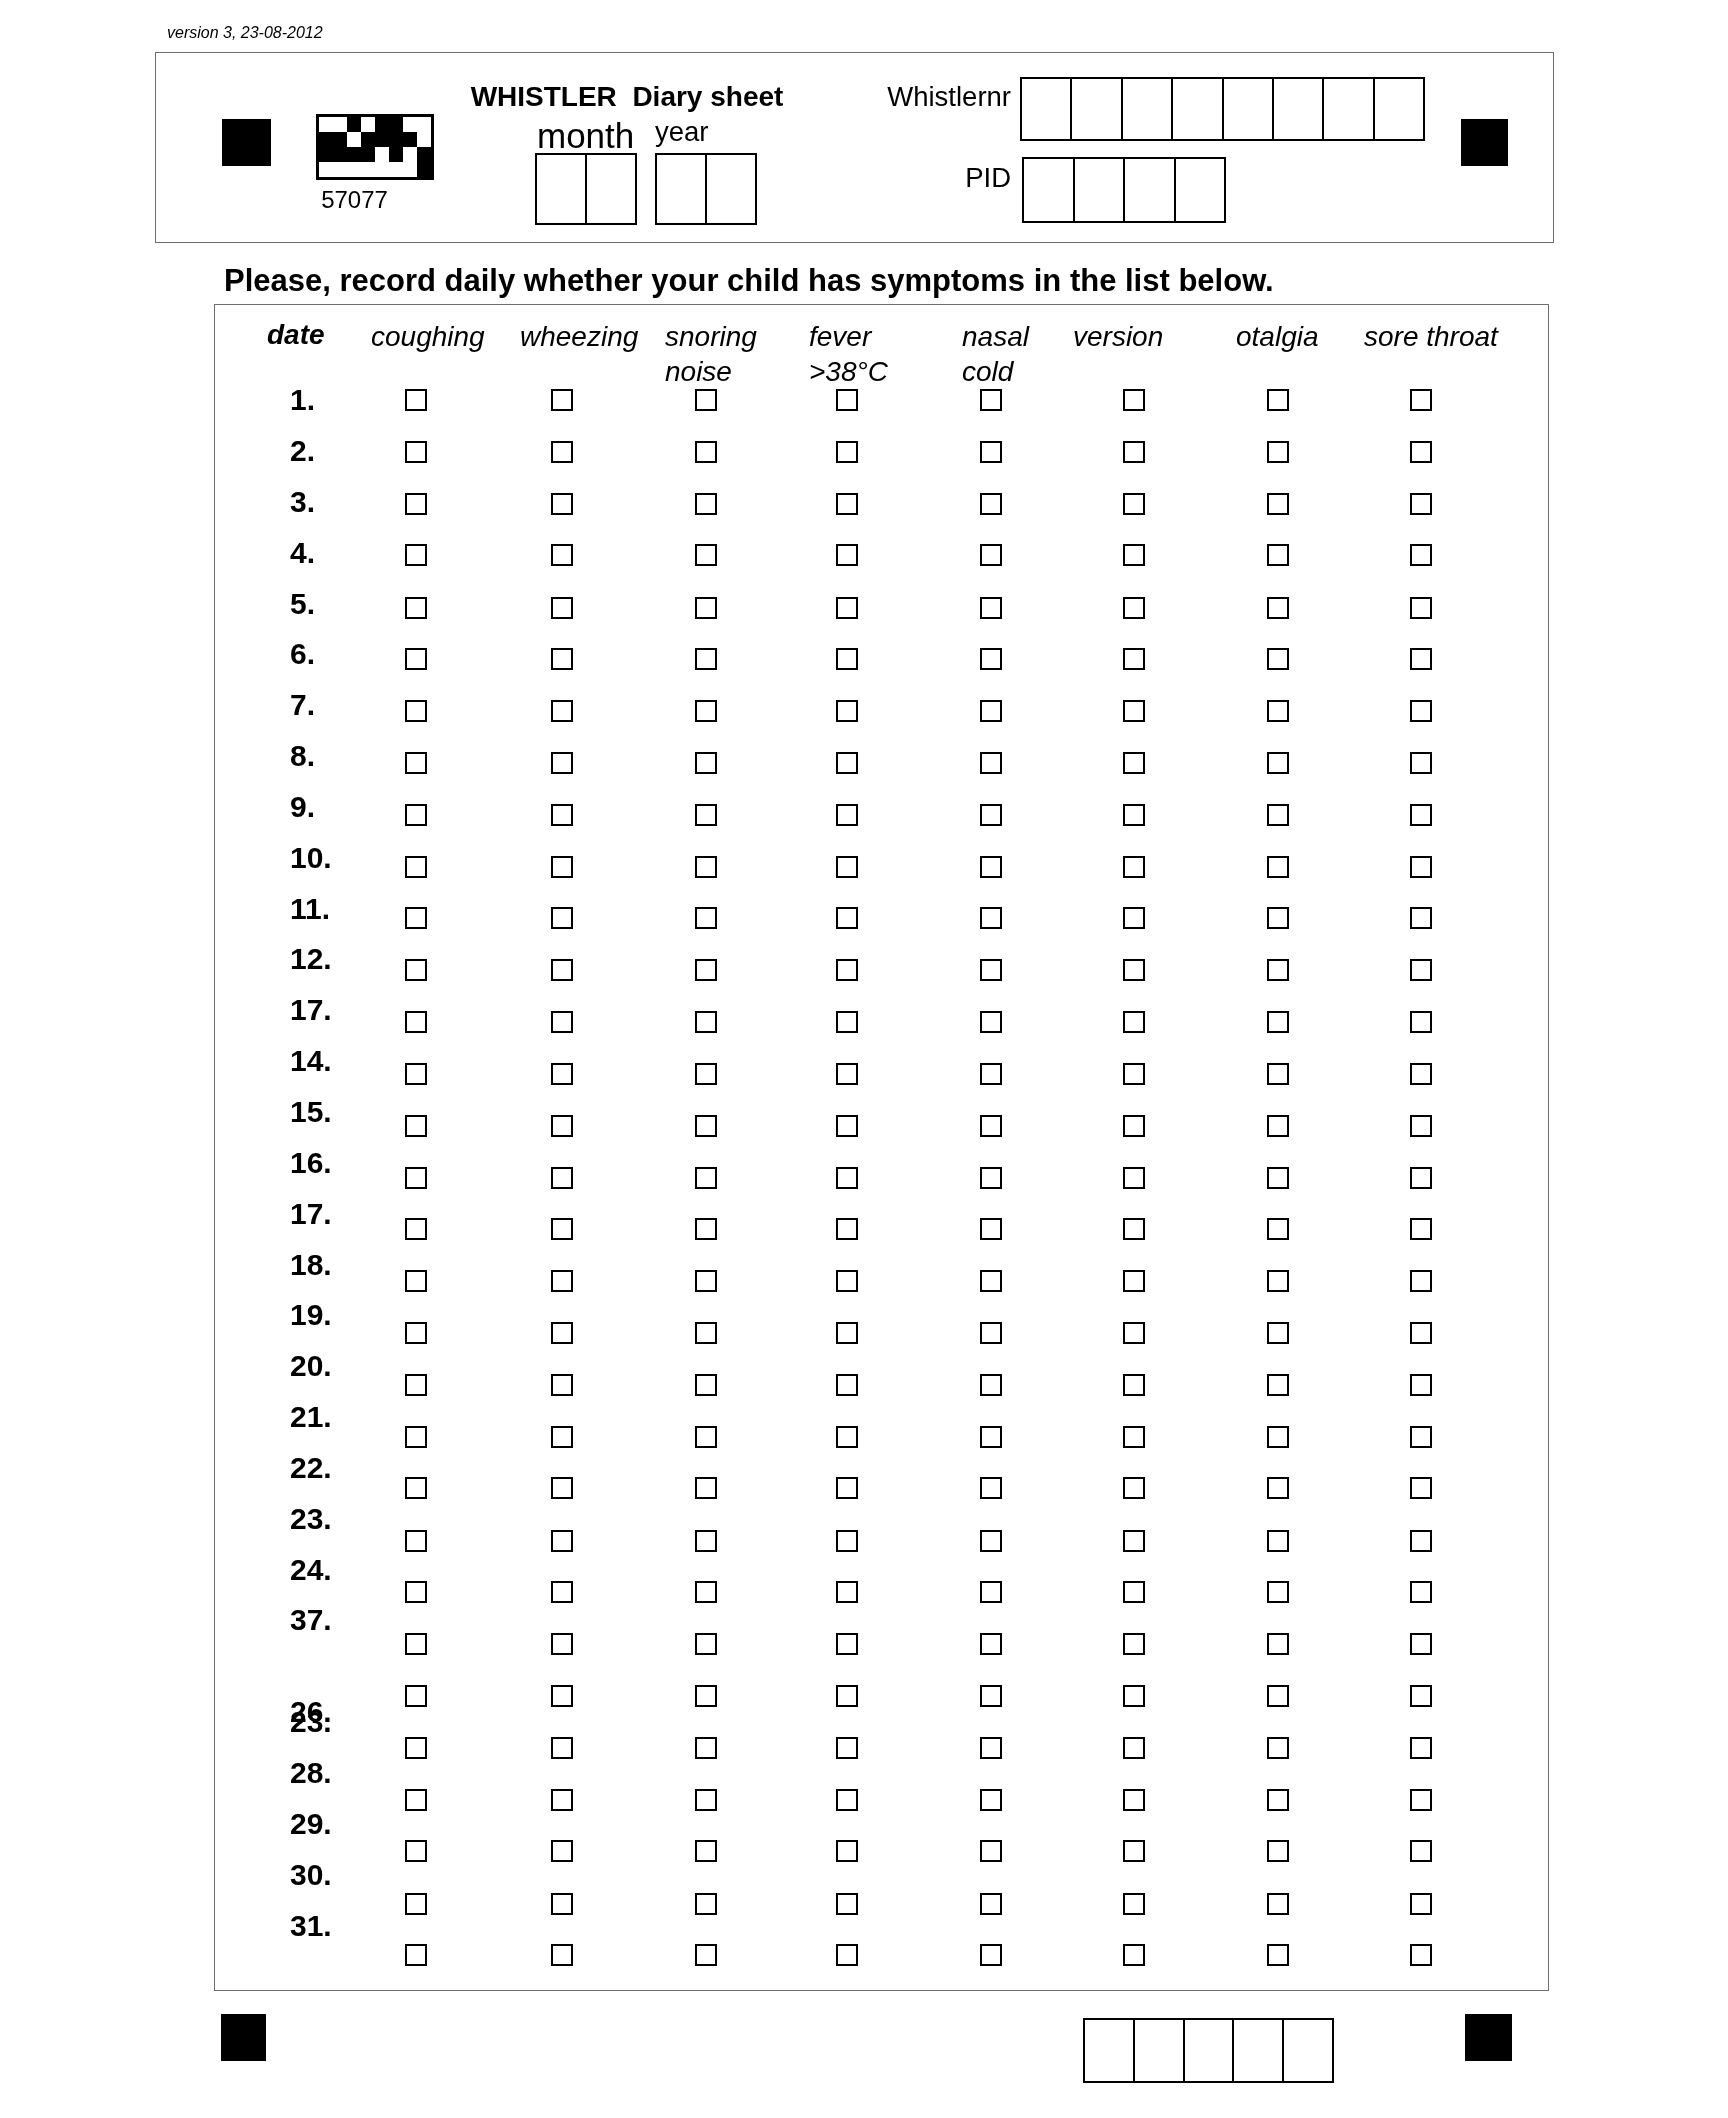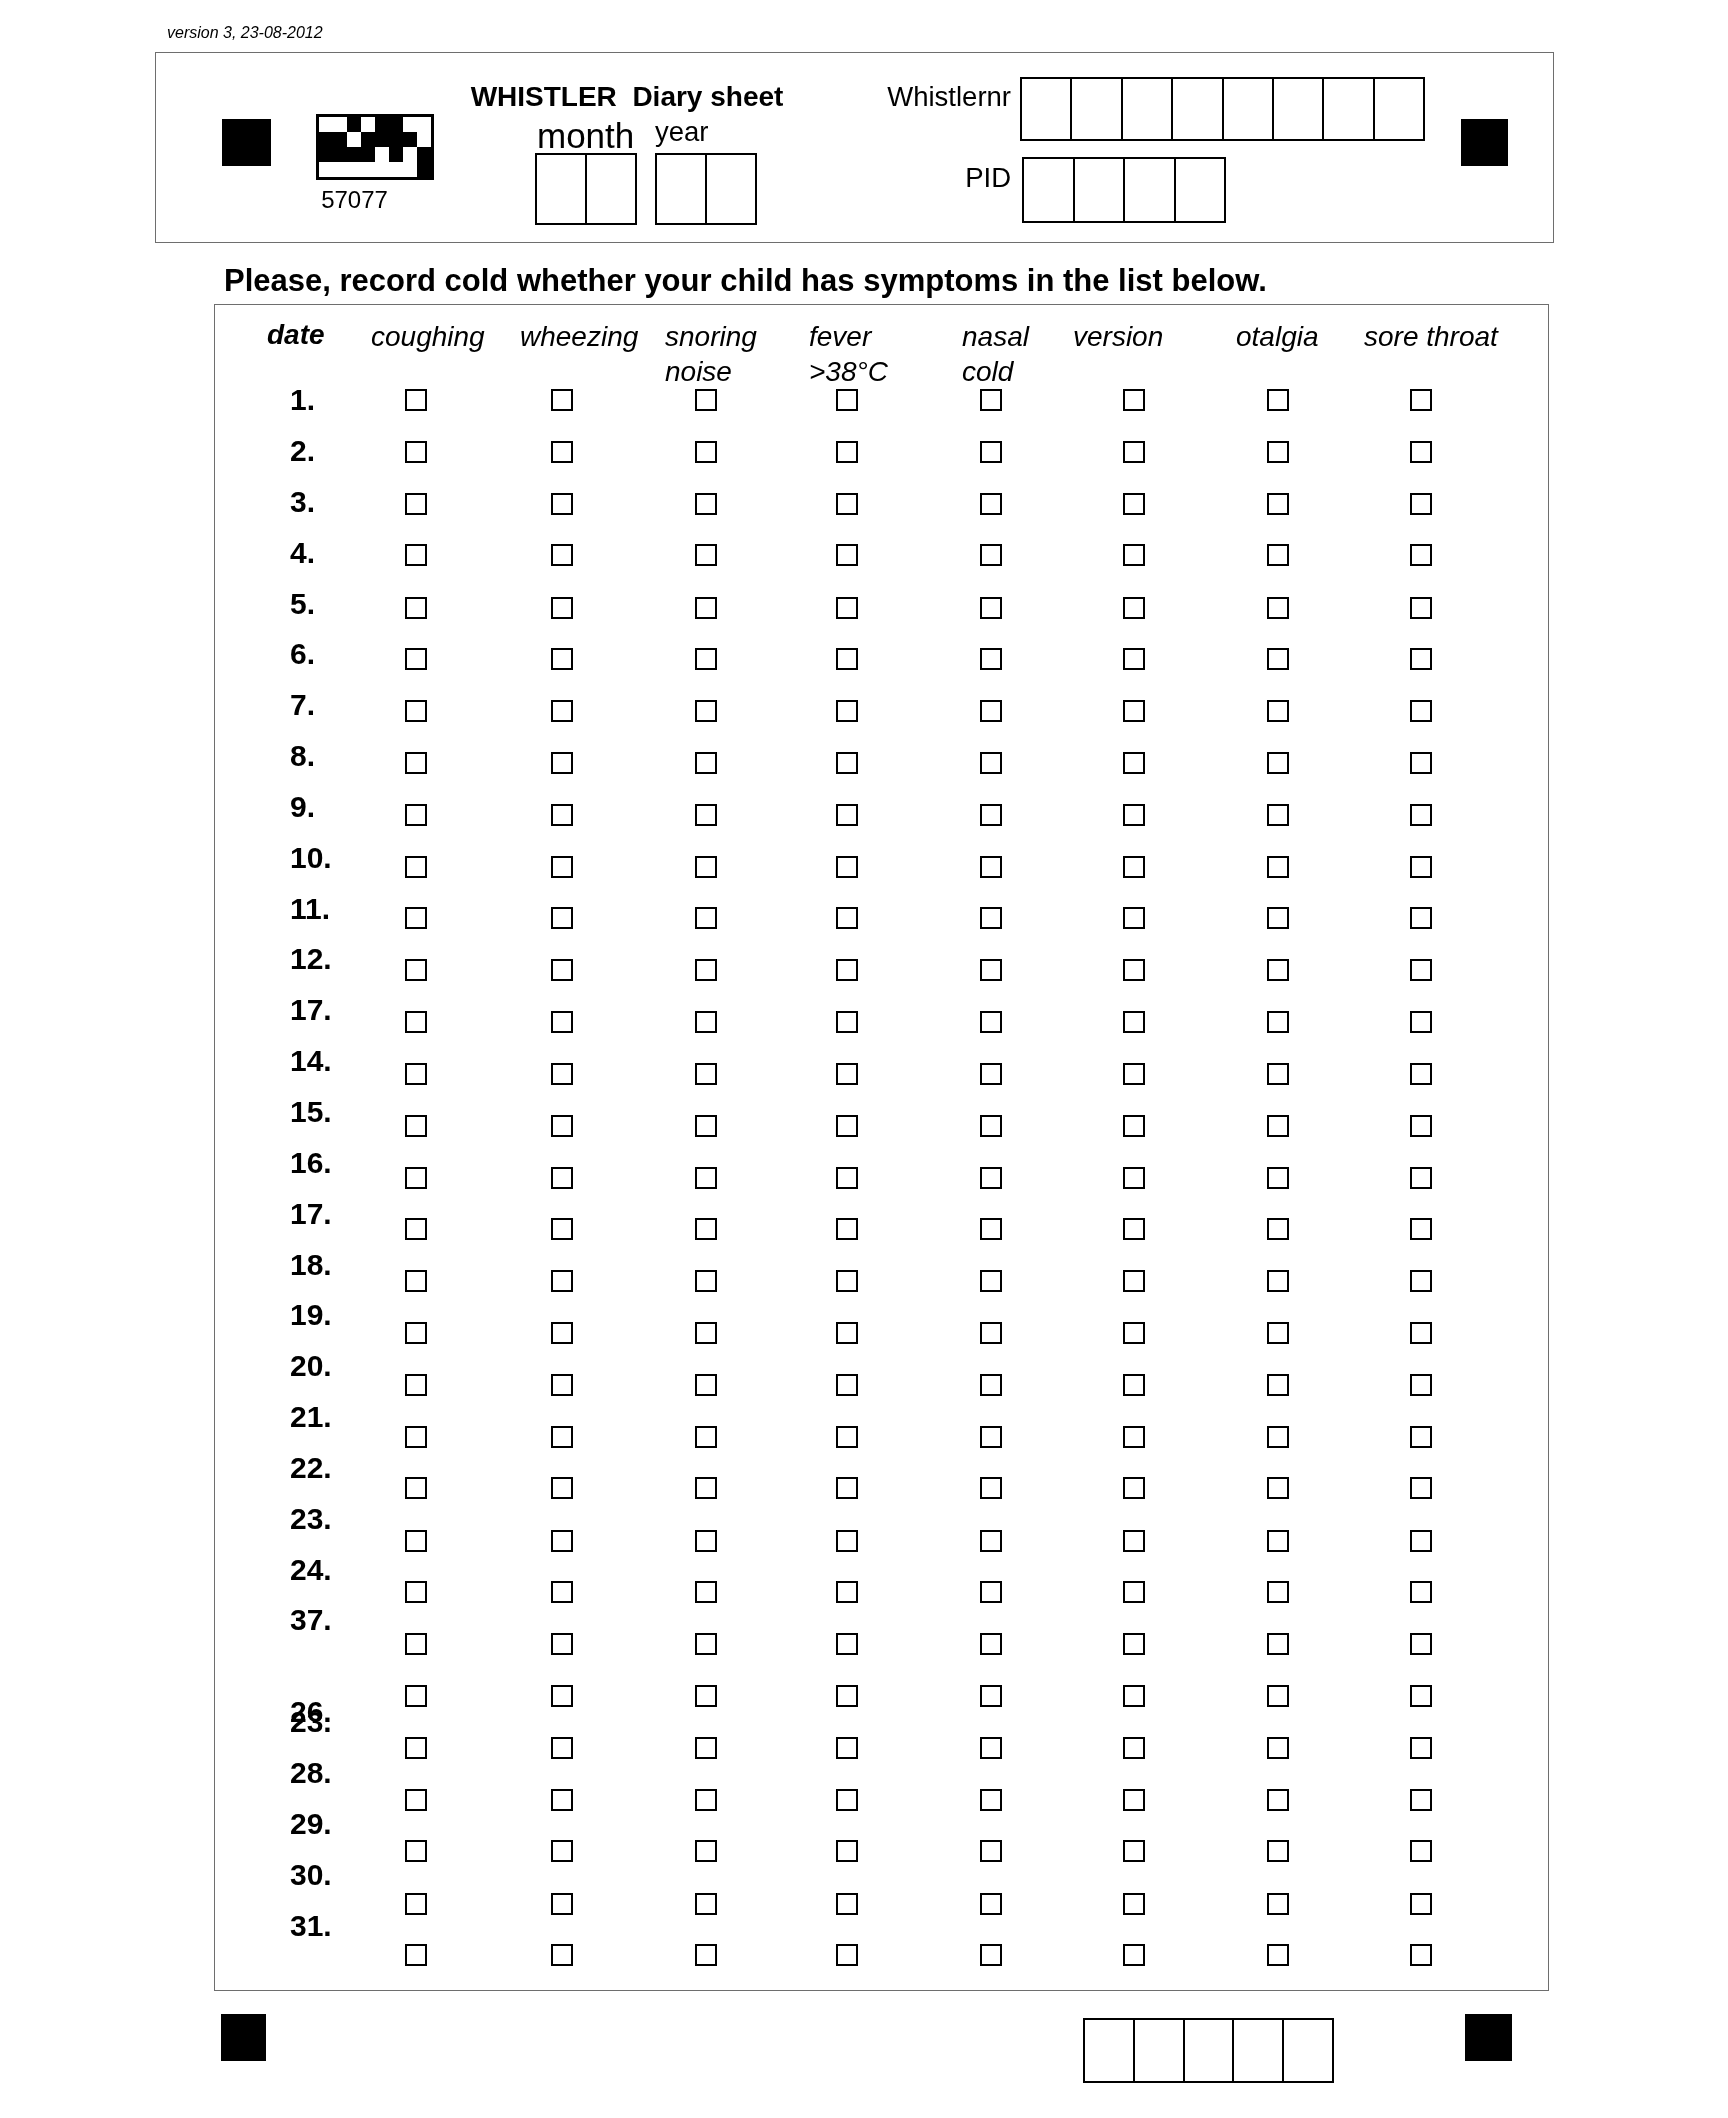--- a/index.html
+++ b/index.html
@@ -126,21 +126,21 @@
     <div class="abs pid-label" style="left:643px;top:109px;">PID</div>
     <div class="abs cellrow pid-cells" style="left:866px;top:104px;" id="pid-cells">
         <div class="cell"></div>
         <div class="cell"></div>
         <div class="cell"></div>
         <div class="cell"></div>
       </div>
     <div class="abs marker marker-hr" style="left:1305px;top:66px;"></div>
   </div>
 
-  <div class="abs instruction">Please, record cold whether your child has symptoms in the list below.</div>
+  <div class="abs instruction">Please, record daily whether your child has symptoms in the list below.</div>
 
   <div class="abs table-box"></div>
   <div class="abs date-header">date</div>
   <div id="col-headers">
       <div class="abs col-header" style="left: 371px;">
         <div>coughing</div>
       </div>
       <div class="abs col-header" style="left: 520px;">
         <div>wheezing</div>
       </div>

